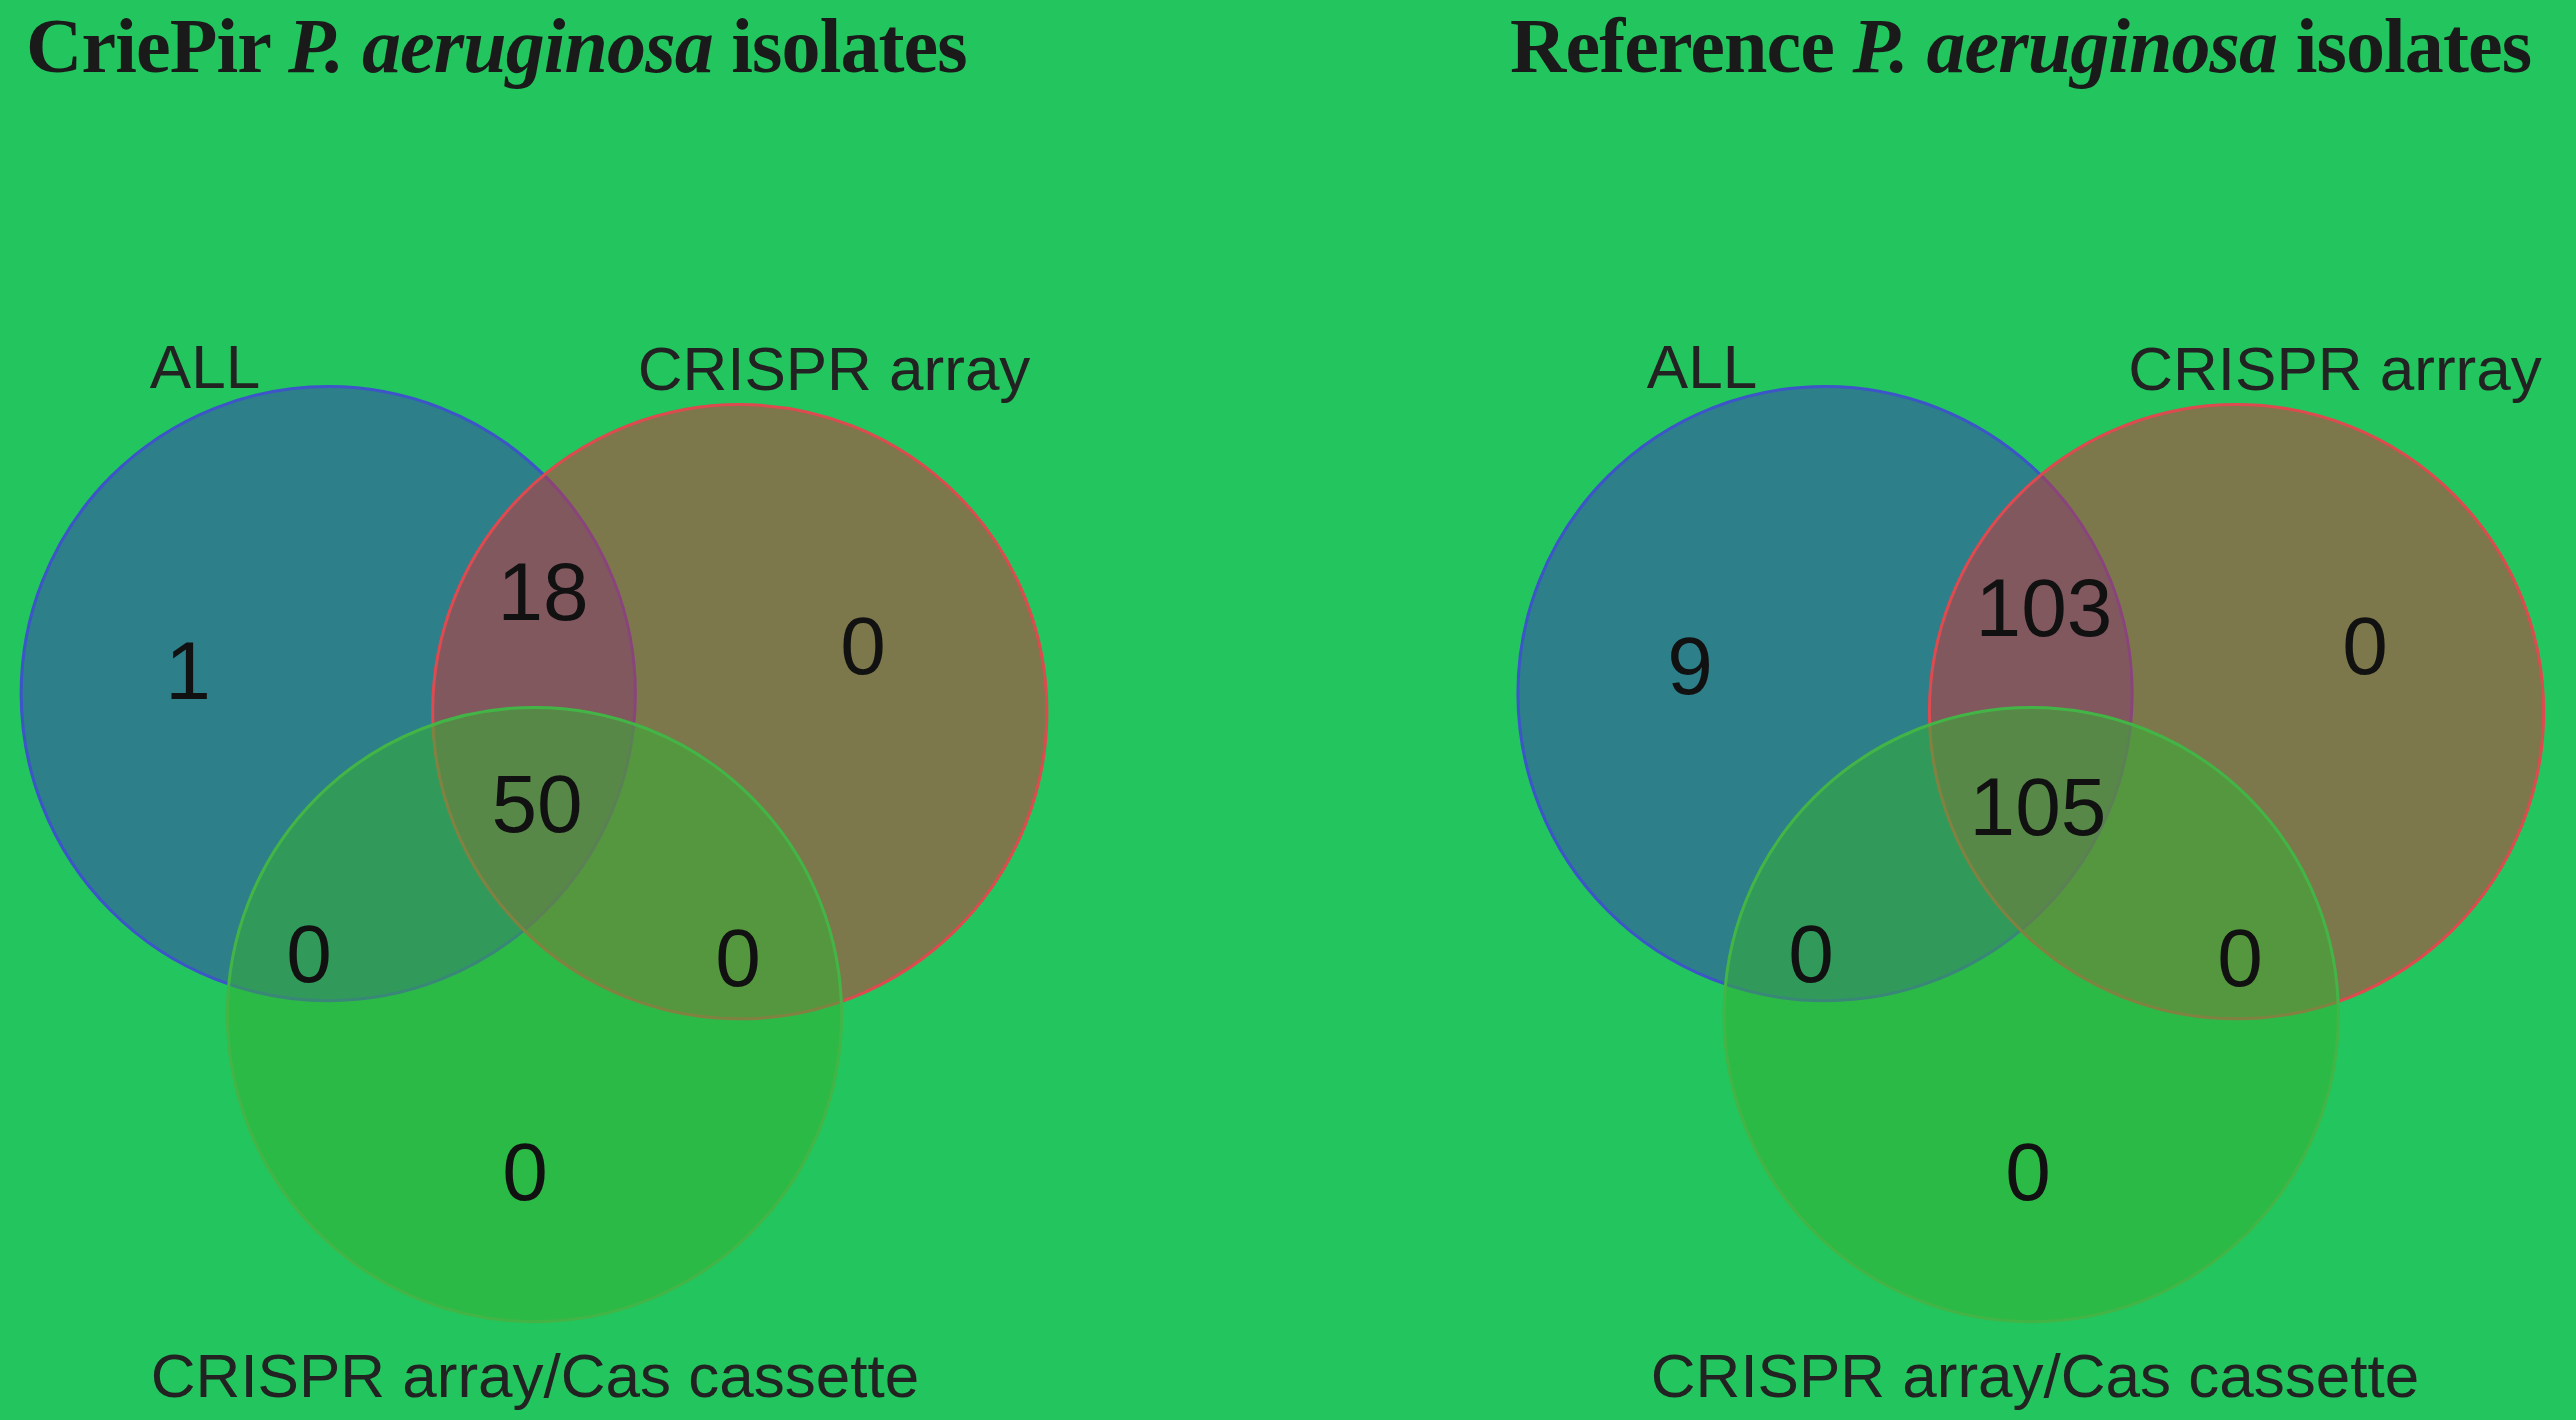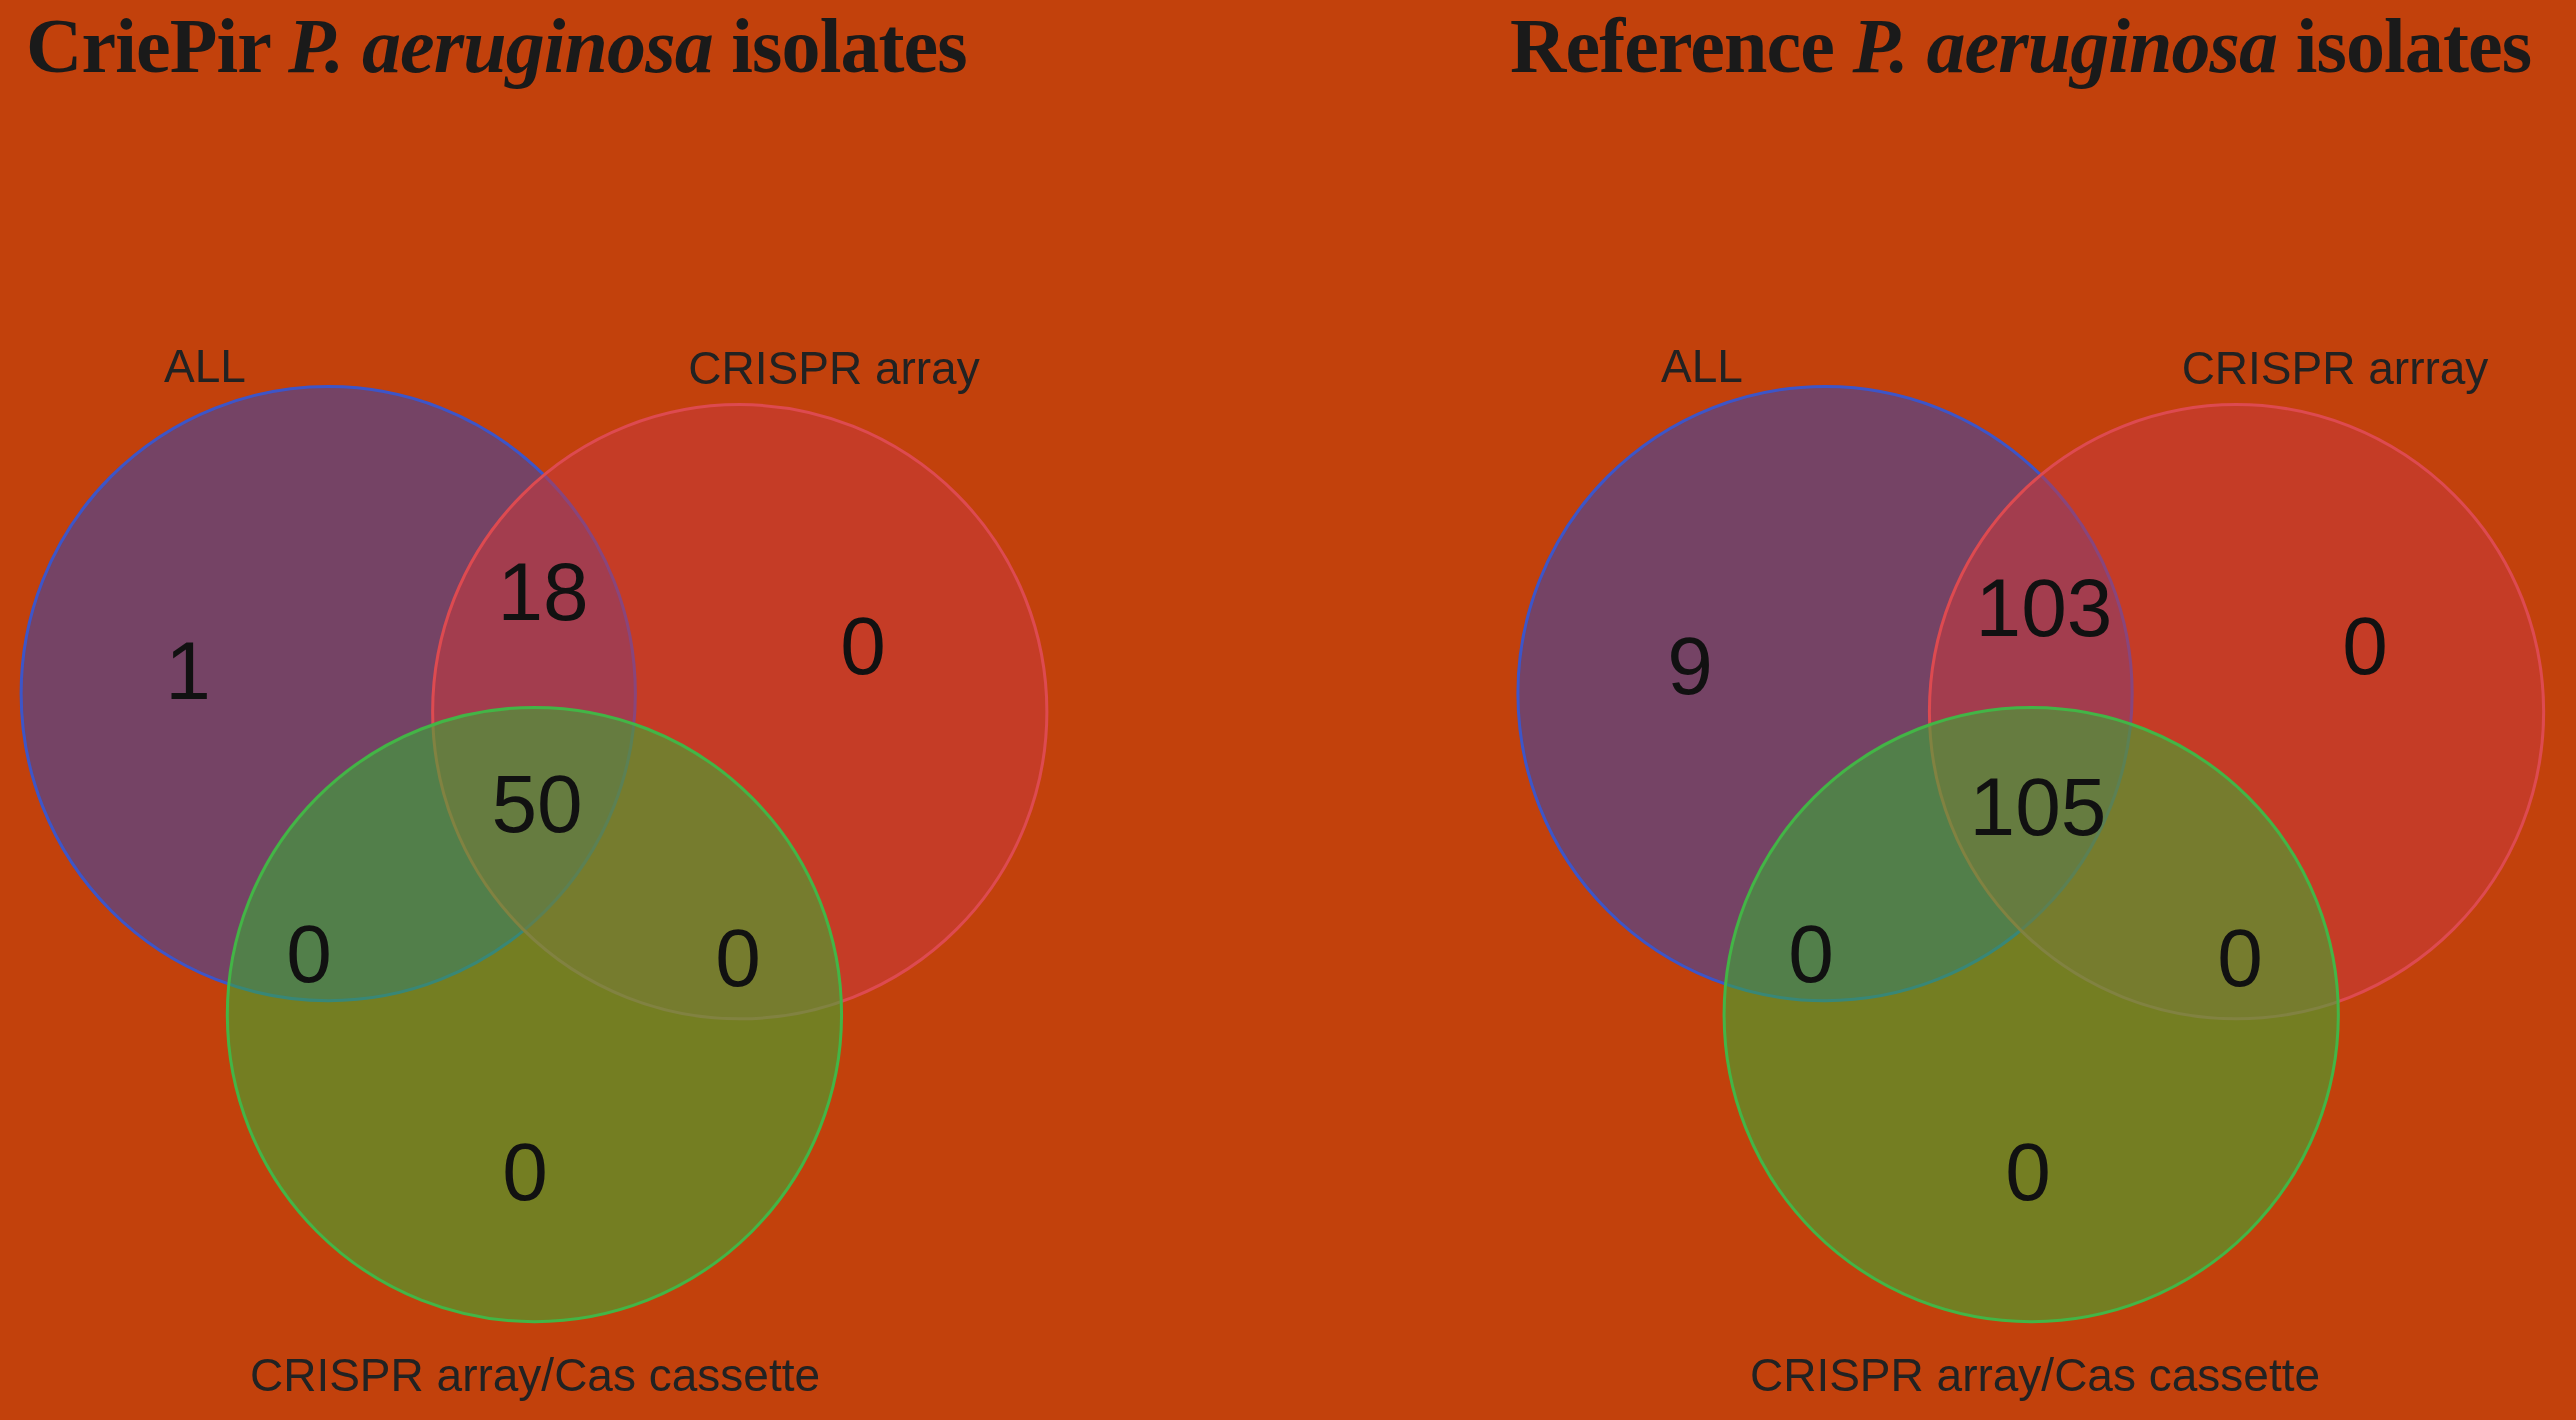--- a/index.html
+++ b/index.html
@@ -3,36 +3,36 @@
 <meta charset="utf-8">
 <style>
   html, body { margin: 0; padding: 0; }
   body {
     width: 2576px; height: 1420px;
     background: #ffffff;
     font-family: "Liberation Sans", sans-serif;
     color: #1a1a1a;
     overflow: hidden;
   }
-  .canvas { position: relative; width: 2576px; height: 1420px; background:#c2410c; }
+  .canvas { position: relative; width: 2576px; height: 1420px; background:#22c55e; }
   .venn-svg { position: absolute; left: 0; top: 0; }
   .title {
     position: absolute; top: 7px;
     font-family: "Liberation Serif", serif;
     font-weight: 700;
     font-size: 78px;
     letter-spacing: -0.9px;
     white-space: nowrap;
     line-height: 1;
   }
   .title .sp-italic { font-style: italic; }
   .setlabel {
     position: absolute;
     transform: translate(-50%, -50%);
-    font-size: 46px;
+    font-size: 62px;
     white-space: nowrap;
     color: #222222;
   }
   .num {
     position: absolute;
     transform: translate(-50%, -50%);
     font-size: 82px;
     color: #111111;
     white-space: nowrap;
   }

